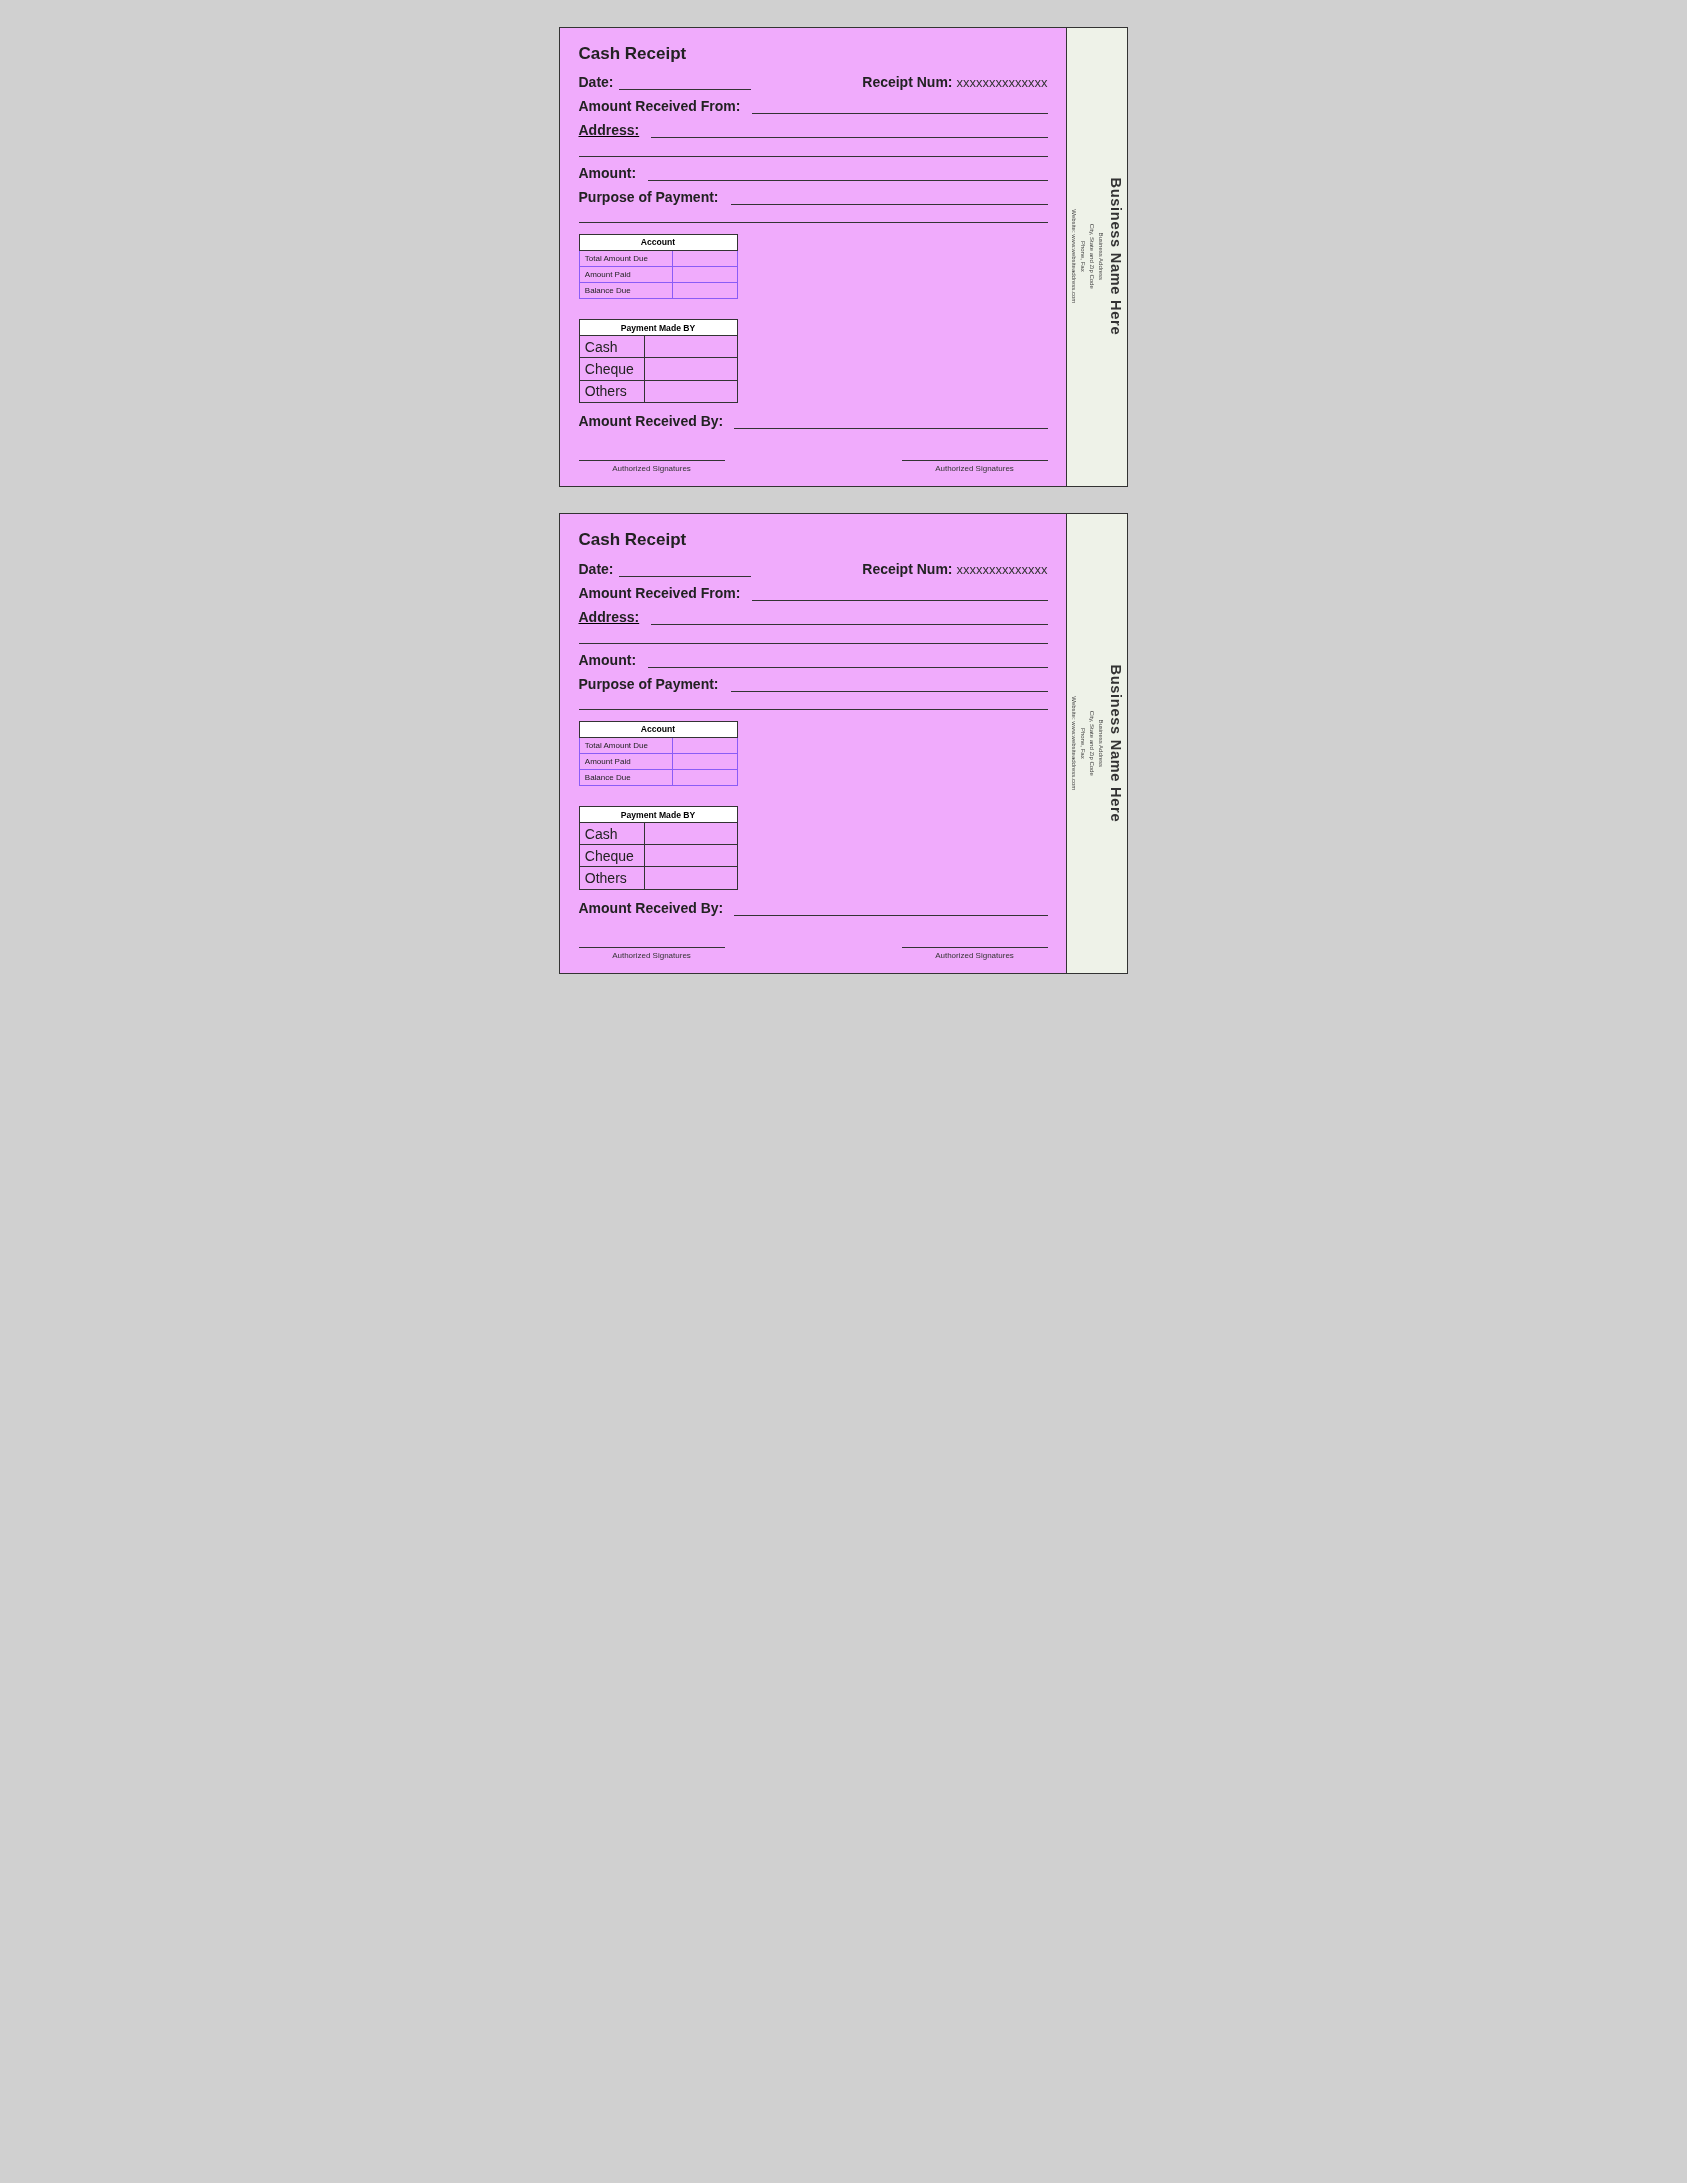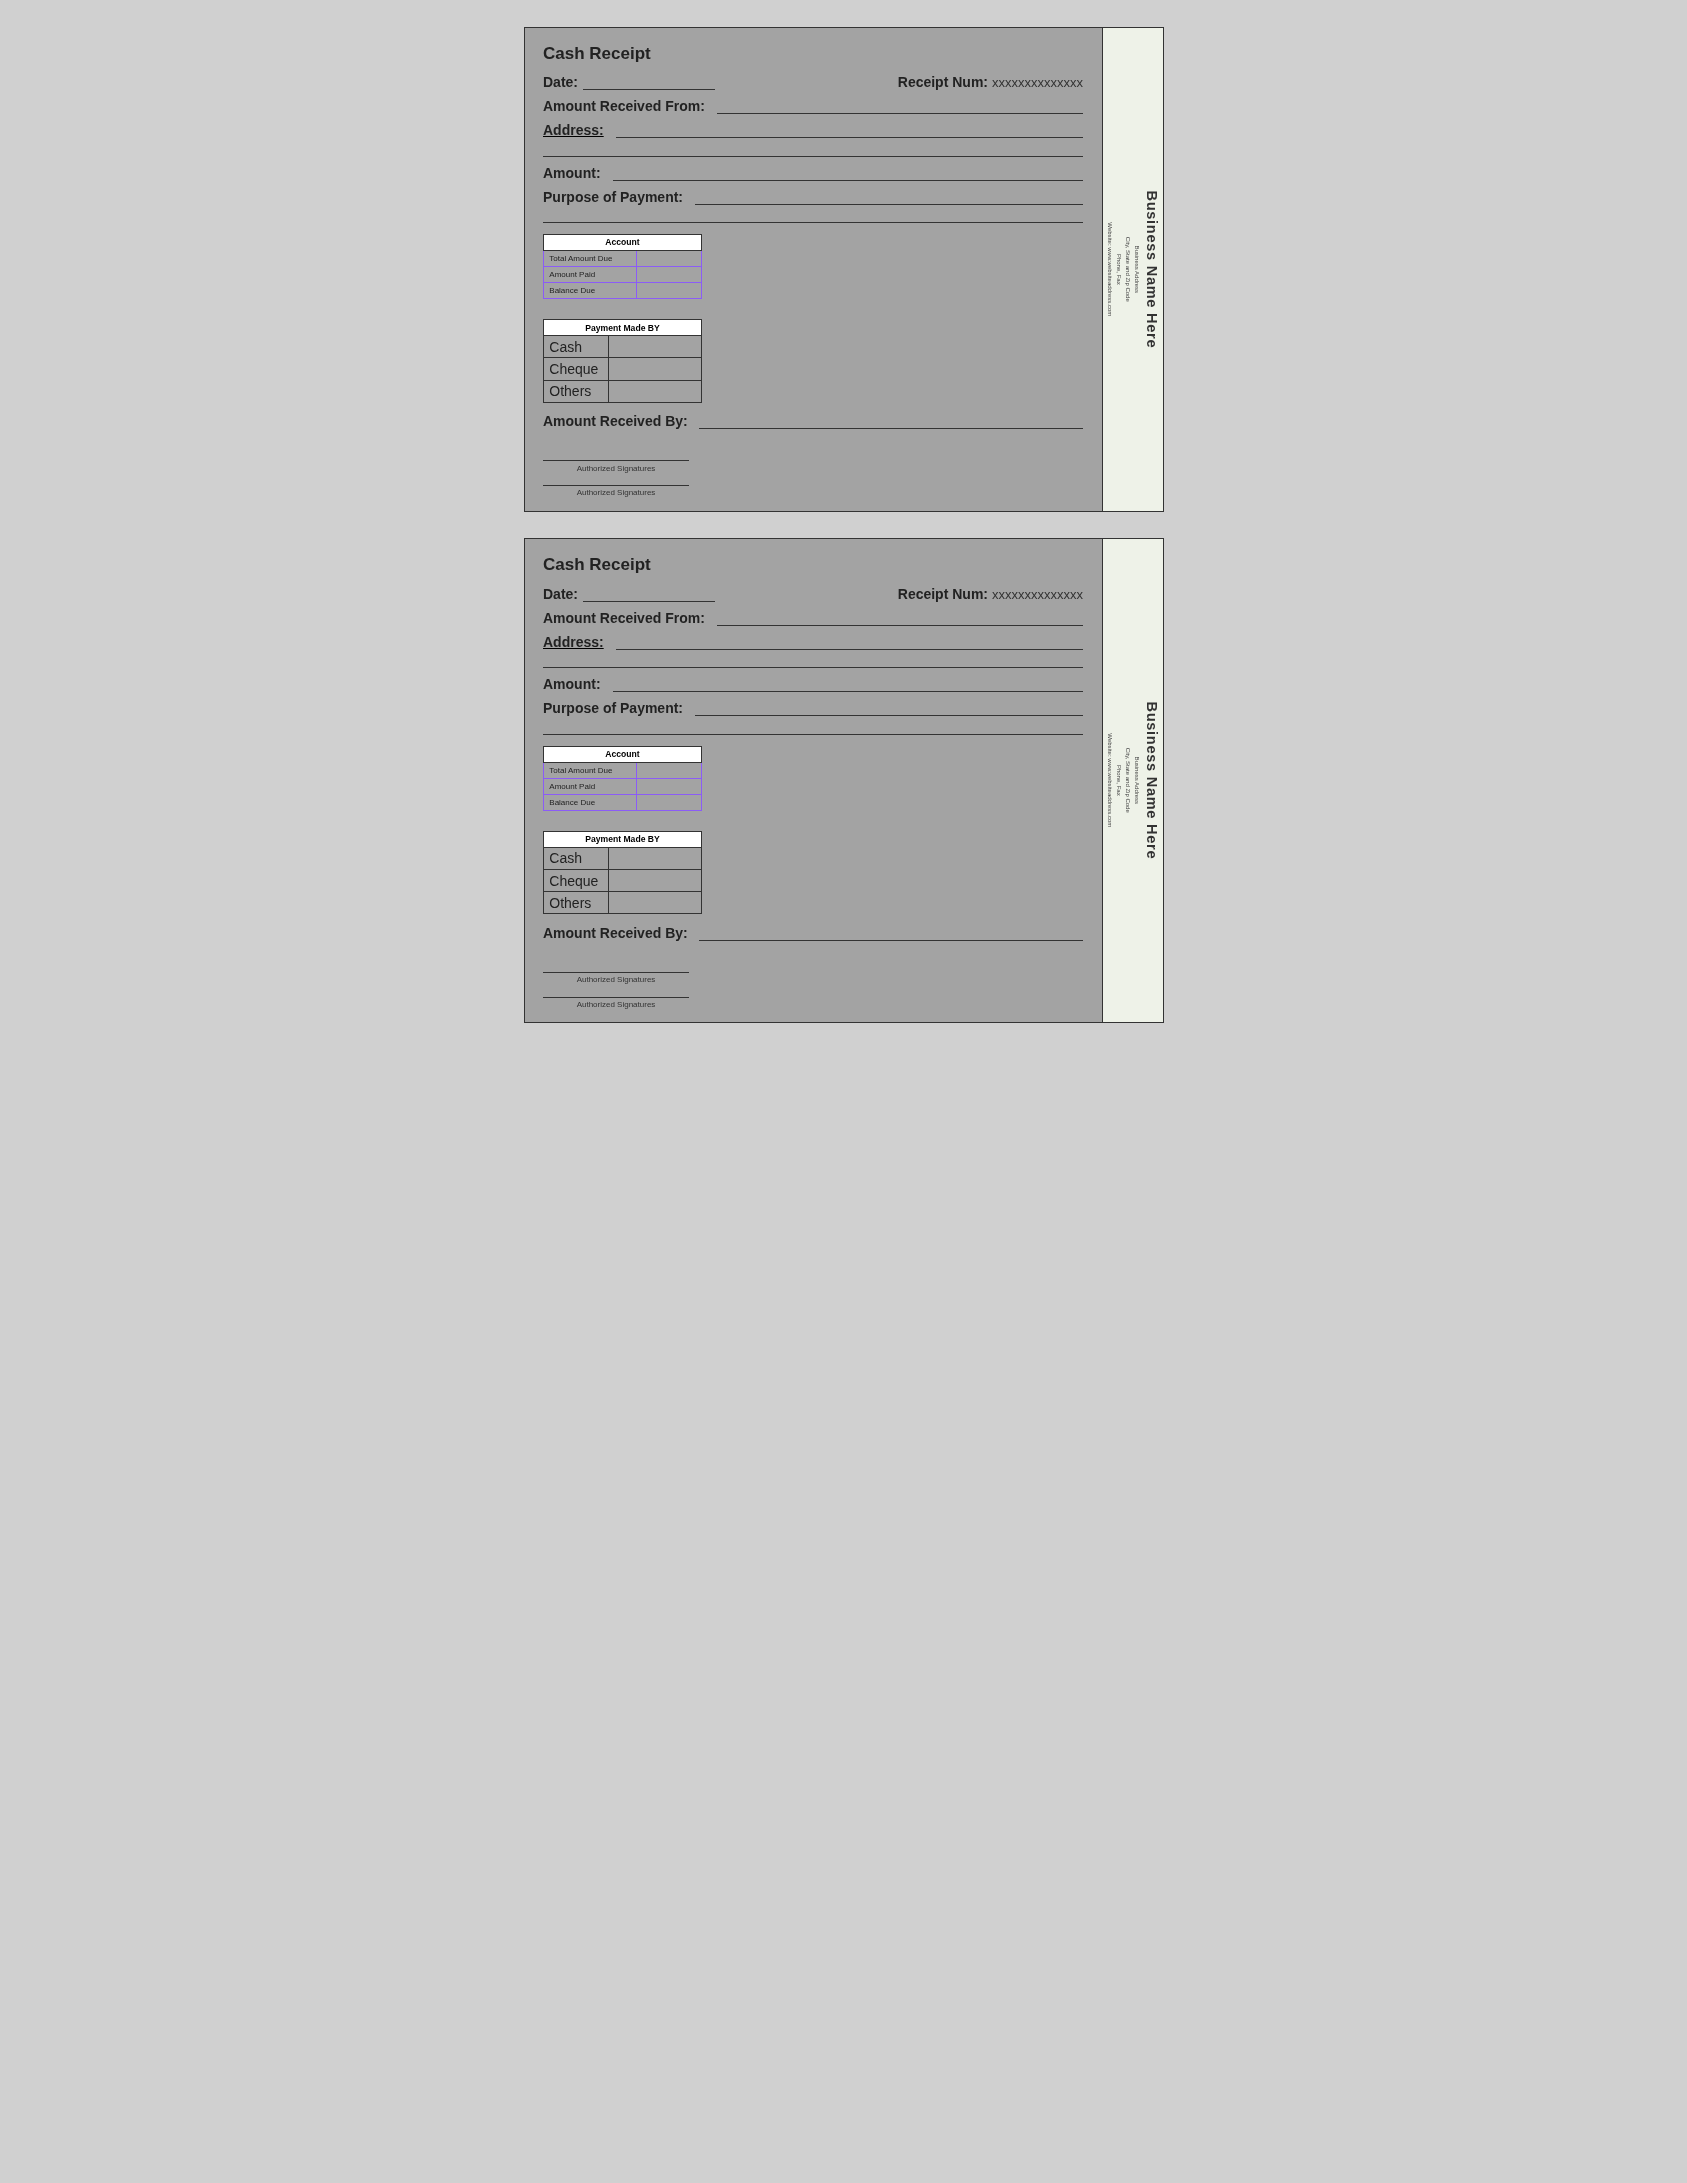--- a/index.html
+++ b/index.html
@@ -9,23 +9,23 @@
       display: flex;
       flex-direction: column;
       align-items: center;
       padding: 26.5px 13.2px;
       gap: 26.5px;
       min-height: 100vh;
     }
 
     .receipt-wrapper {
       display: flex;
-      width: 640px;
+      width: 569px;
       border: 1.3px solid #333;
-      background: #a3a3a3;
+      background: #f0abfc;
     }
 
     .receipt-main {
       flex: 1;
       padding: 16px 18.5px 13.2px 18.5px;
       border-right: 1.3px solid #333;
     }
 
     .receipt-sidebar {
       width: 60px;
@@ -231,21 +231,20 @@
       align-items: flex-end;
       gap: 11px;
       margin-bottom: 13.2px;
     }
 
     .signatures-row {
       display: flex;
       justify-content: space-between;
       margin-top: 10.6px;
       padding-top: 5.3px;
-      flex-direction: column;
     }
 
     .signature-block {
       display: flex;
       flex-direction: column;
       align-items: center;
       gap: 2.6px;
       width: 146px;
     }
 

